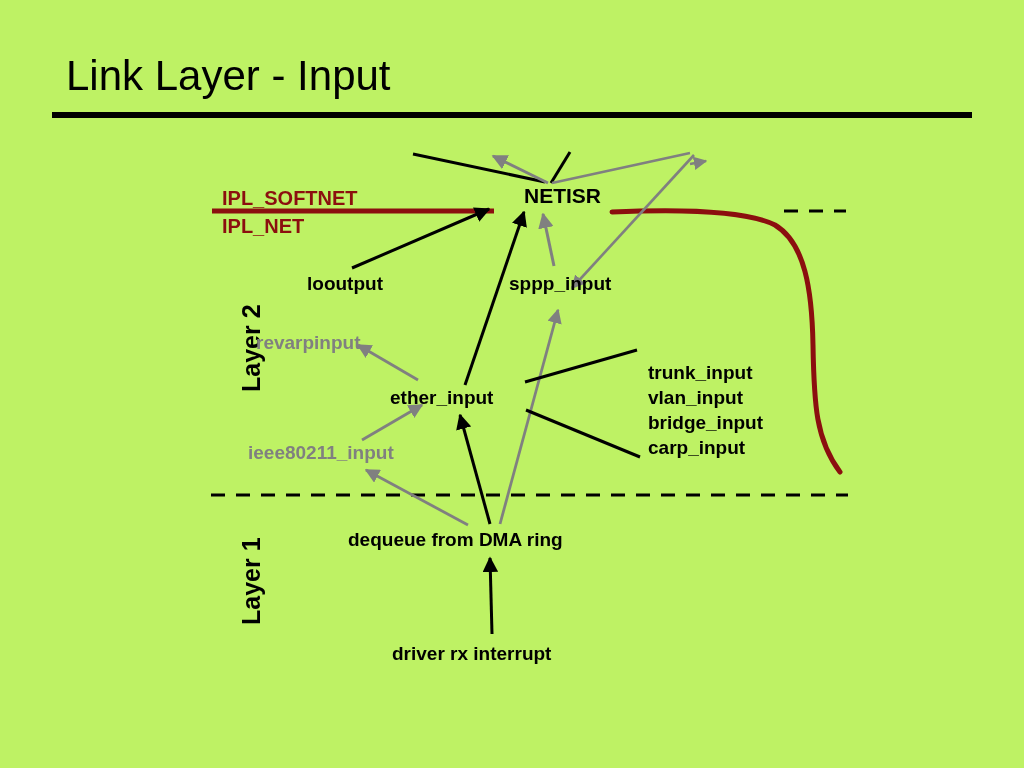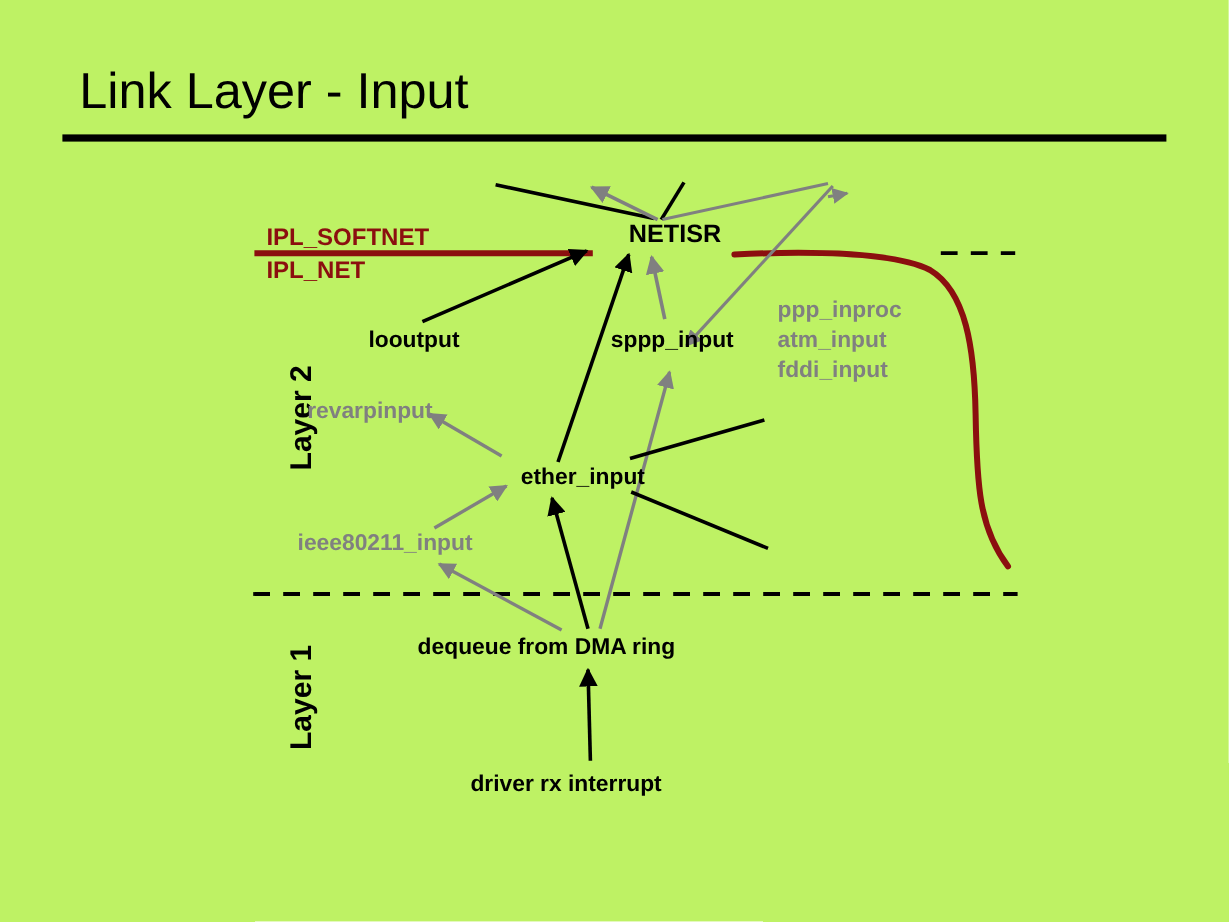--- a/index.html
+++ b/index.html
@@ -162,29 +162,30 @@
     <div class="vlabel" style="left:237px; top:625px;">Layer 1</div>
 
     <div class="node black big" style="left:500px; top:185px;margin-left:24px;">NETISR</div>
 
     <div class="node black" style="left:307px; top:274px;">looutput</div>
 
     <div class="node black" style="left:509px; top:274px;">sppp_input</div>
 
     <div class="node gray" style="left:256px; top:333px;text-align:center;">revarpinput</div>
 
-    <div class="node black" style="left:390px; top:388px;margin-left:44px;">ether_input</div>
+    <div class="node black" style="left:390px; top:388px;">ether_input</div>
 
     <div class="node gray" style="left:248px; top:443px;">ieee80211_input</div>
 
     <div class="node black" style="left:348px; top:530px;">dequeue from DMA ring</div>
 
     <div class="node black" style="left:392px; top:644px;">driver rx interrupt</div>
 
-    <div class="stack gray" style="left:648px; top:246px;">
-      <div>ppp_inproc</div>
-      <div>atm_input</div>
-      <div>fddi_input</div>
+
+    <div class="stack black" style="left:648px; top:360px;">
+      <div>trunk_input</div>
+      <div>vlan_input</div>
+      <div>bridge_input</div>
+      <div>carp_input</div>
     </div>
-
 
   </div>
 </div>
 
 </body></html>

